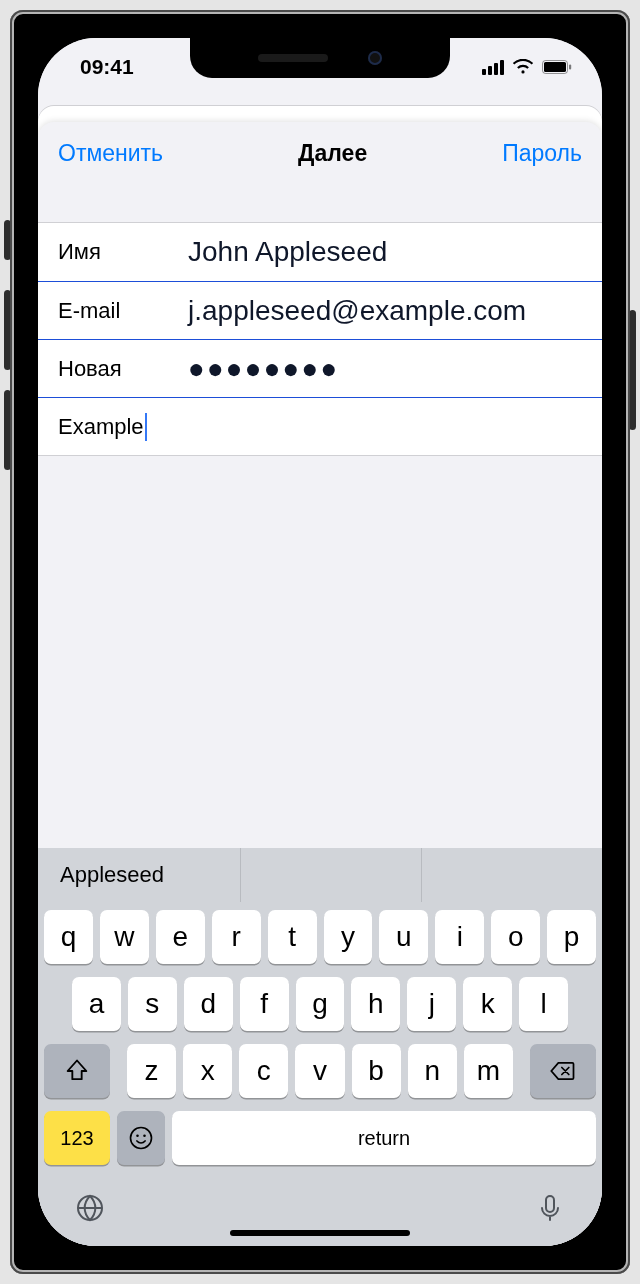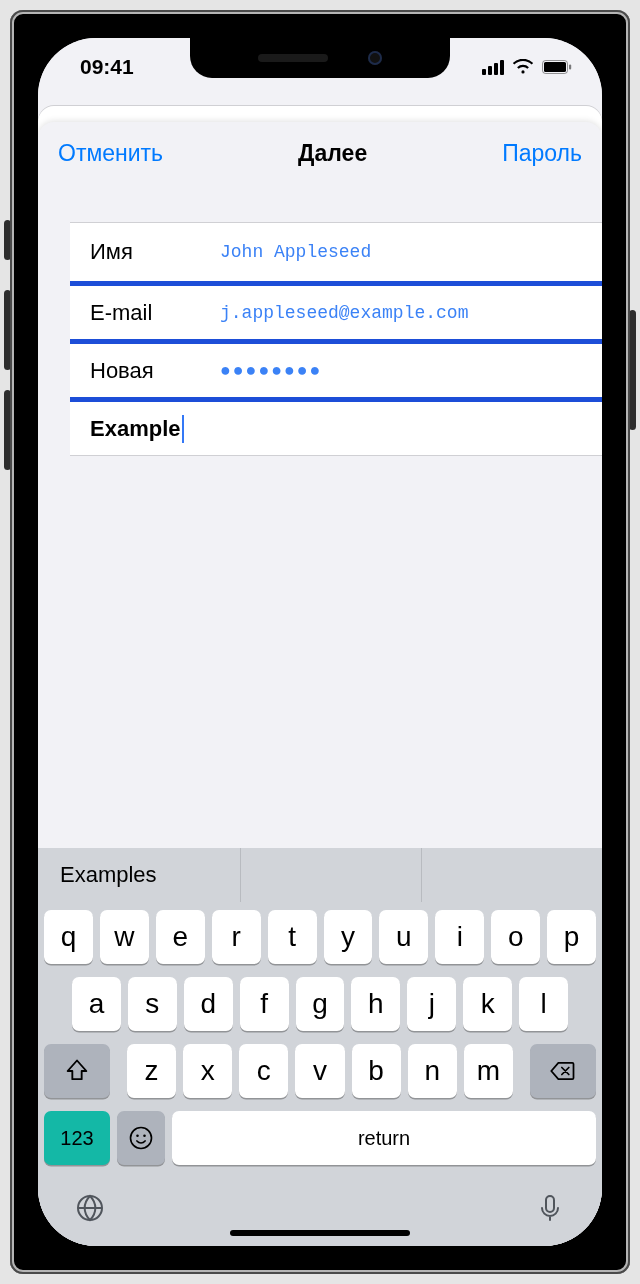--- a/index.html
+++ b/index.html
@@ -78,35 +78,34 @@
       border-top-left-radius: 16px; border-top-right-radius: 16px;
     }
     .nav .title { font-size: 23px; font-weight: 600; color: #000; }
     .nav .link { font-size: 23px; color: #007aff; }
 
     .form {
       margin-top: 38px;
       background: #fff;
       border-top: 1px solid #d0d0d4;
       border-bottom: 1px solid #d0d0d4;
-      margin-left: 32px;
     }
     .row {
       display: flex; align-items: center;
       height: 58px;
       padding: 0 20px;
     }
-    .row + .row { border-top: 5px solid #1d4ed8; }
+    .row + .row { border-top: 1px solid #1d4ed8; }
     .row .label { width: 130px; font-size: 22px; color: #000; }
     .row .value {
-      flex: 1; font-size: 18px; color: #3b82f6;
+      flex: 1; font-size: 28px; color: #0f172a;
       border: none; outline: none; background: transparent;
-      font-family: Liberation Mono, monospace;
-    }
-    .cursor-wrap { flex: 1; display: flex; align-items: center; font-size: 22px; font-weight: bold; }
+      font-family: Liberation Sans, sans-serif;
+    }
+    .cursor-wrap { flex: 1; display: flex; align-items: center; font-size: 22px; }
     .cursor {
       display: inline-block; width: 2px; height: 28px; background: #3478f6; margin-left: 1px;
       animation: blink 1s steps(1) infinite;
     }
     @keyframes blink { 50% { opacity: 0; } }
 
     
     .kbd-spacer { flex: 1; }
     .suggestions {
       display: flex; height: 54px;
@@ -130,21 +129,21 @@
       display: flex; align-items: center; justify-content: center;
       font-size: 28px; color: #000;
       box-shadow: 0 1.5px 0 rgba(0,0,0,0.3);
     }
     .krow.r2 { padding: 0 28px; }
     .key.fn { background: #aeb3bc; flex: 0 0 66px; font-size: 21px; }
     .key.fn svg { width: 28px; height: 28px; }
     .krow.r3 { }
     .krow.r3 .letters { display: flex; gap: 7px; flex: 1; margin: 0 10px; }
     .krow.r4 .key.space { flex: 1; font-size: 20px; }
-    .krow.r4 .key.num { flex: 0 0 66px; font-size: 20px; background: #14b8a6; }
+    .krow.r4 .key.num { flex: 0 0 66px; font-size: 20px; background: #fde047; }
     .krow.r4 .key.emoji { flex: 0 0 48px; background: #aeb3bc; }
     .krow.r4 .key.return { flex: 0 0 118px; font-size: 20px; background: #aeb3bc; }
 
     .kbd-footer {
       position: absolute; left: 0; right: 0; bottom: 0;
       height: 62px; background: #d1d4d9;
       display: flex; align-items: center; justify-content: space-between;
       padding: 0 36px 10px 36px;
     }
     .kbd-footer svg { width: 32px; height: 32px; }
@@ -221,21 +220,21 @@
             <span class="cursor-wrap">
               <span>Example</span>
               <span class="cursor"></span>
             </span>
           </div>
         </div>
 
         <div class="kbd-spacer"></div>
 
         <div class="suggestions">
-          <div class="sug">Examples</div>
+          <div class="sug">Appleseed</div>
           <div class="sug center"></div>
           <div class="sug center"></div>
         </div>
 
         <div class="keyboard">
           <div class="krow r1">
             <div class="key">q</div>
             <div class="key">w</div>
             <div class="key">e</div>
             <div class="key">r</div>

